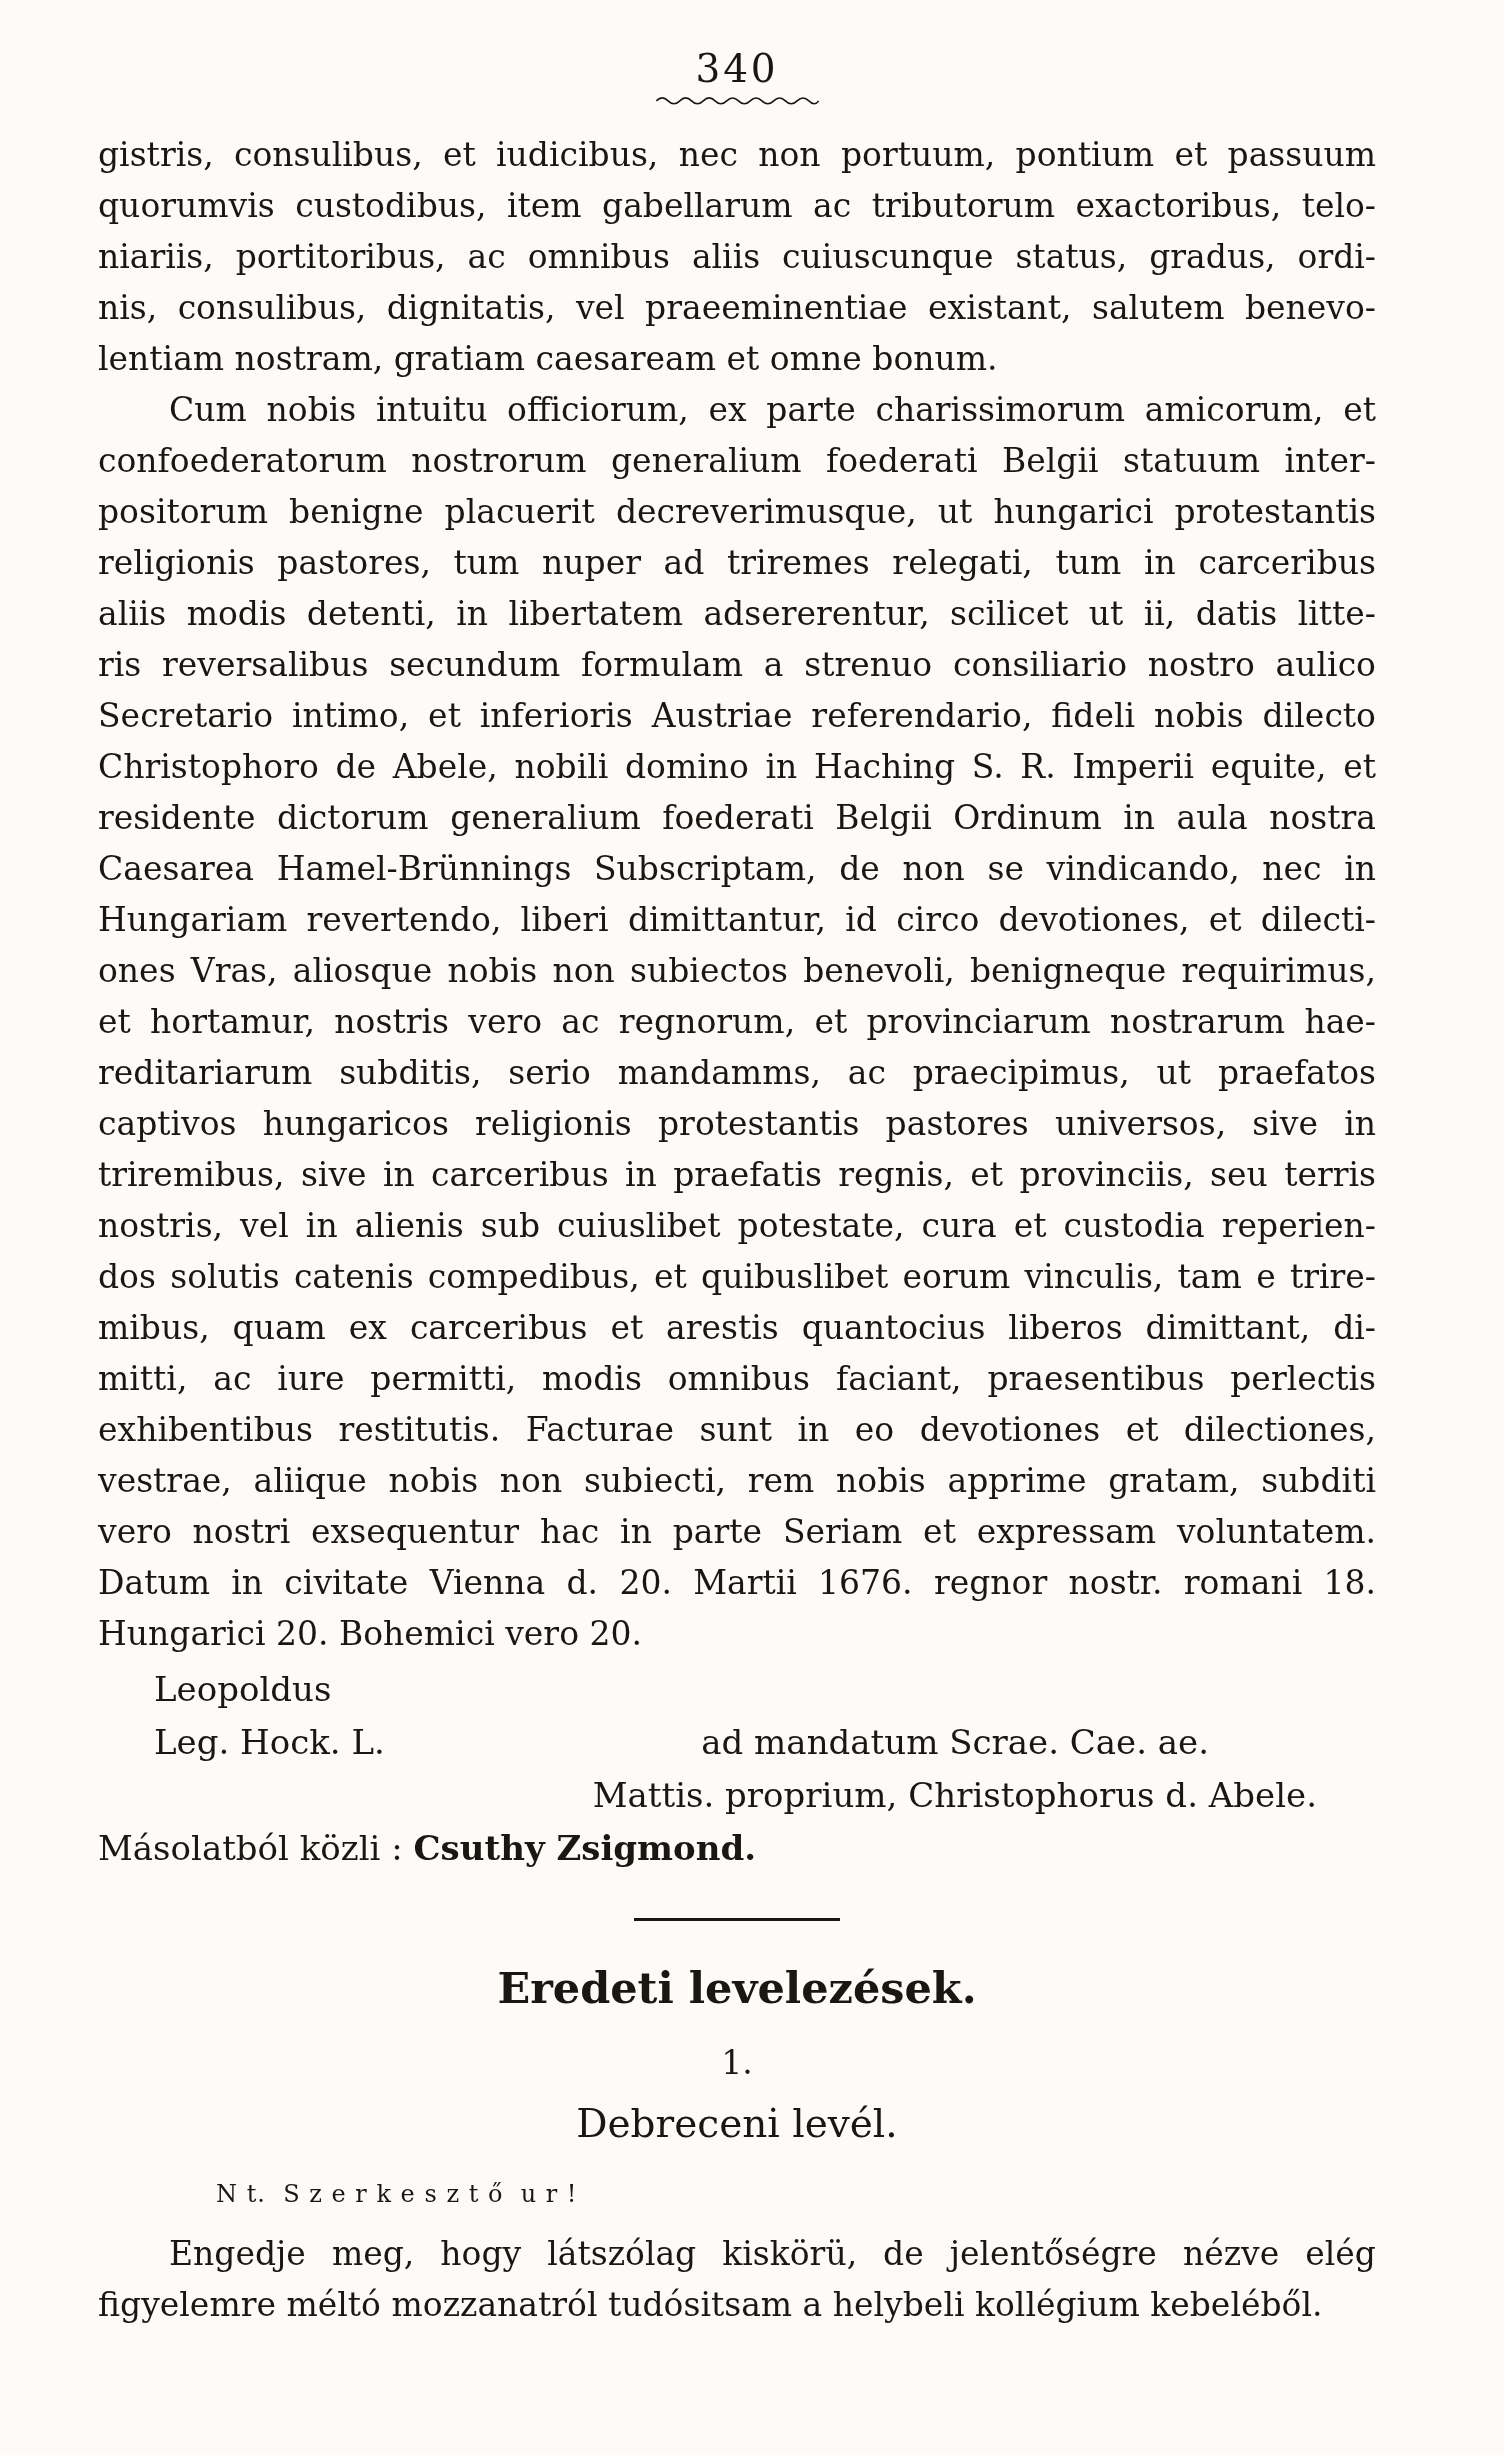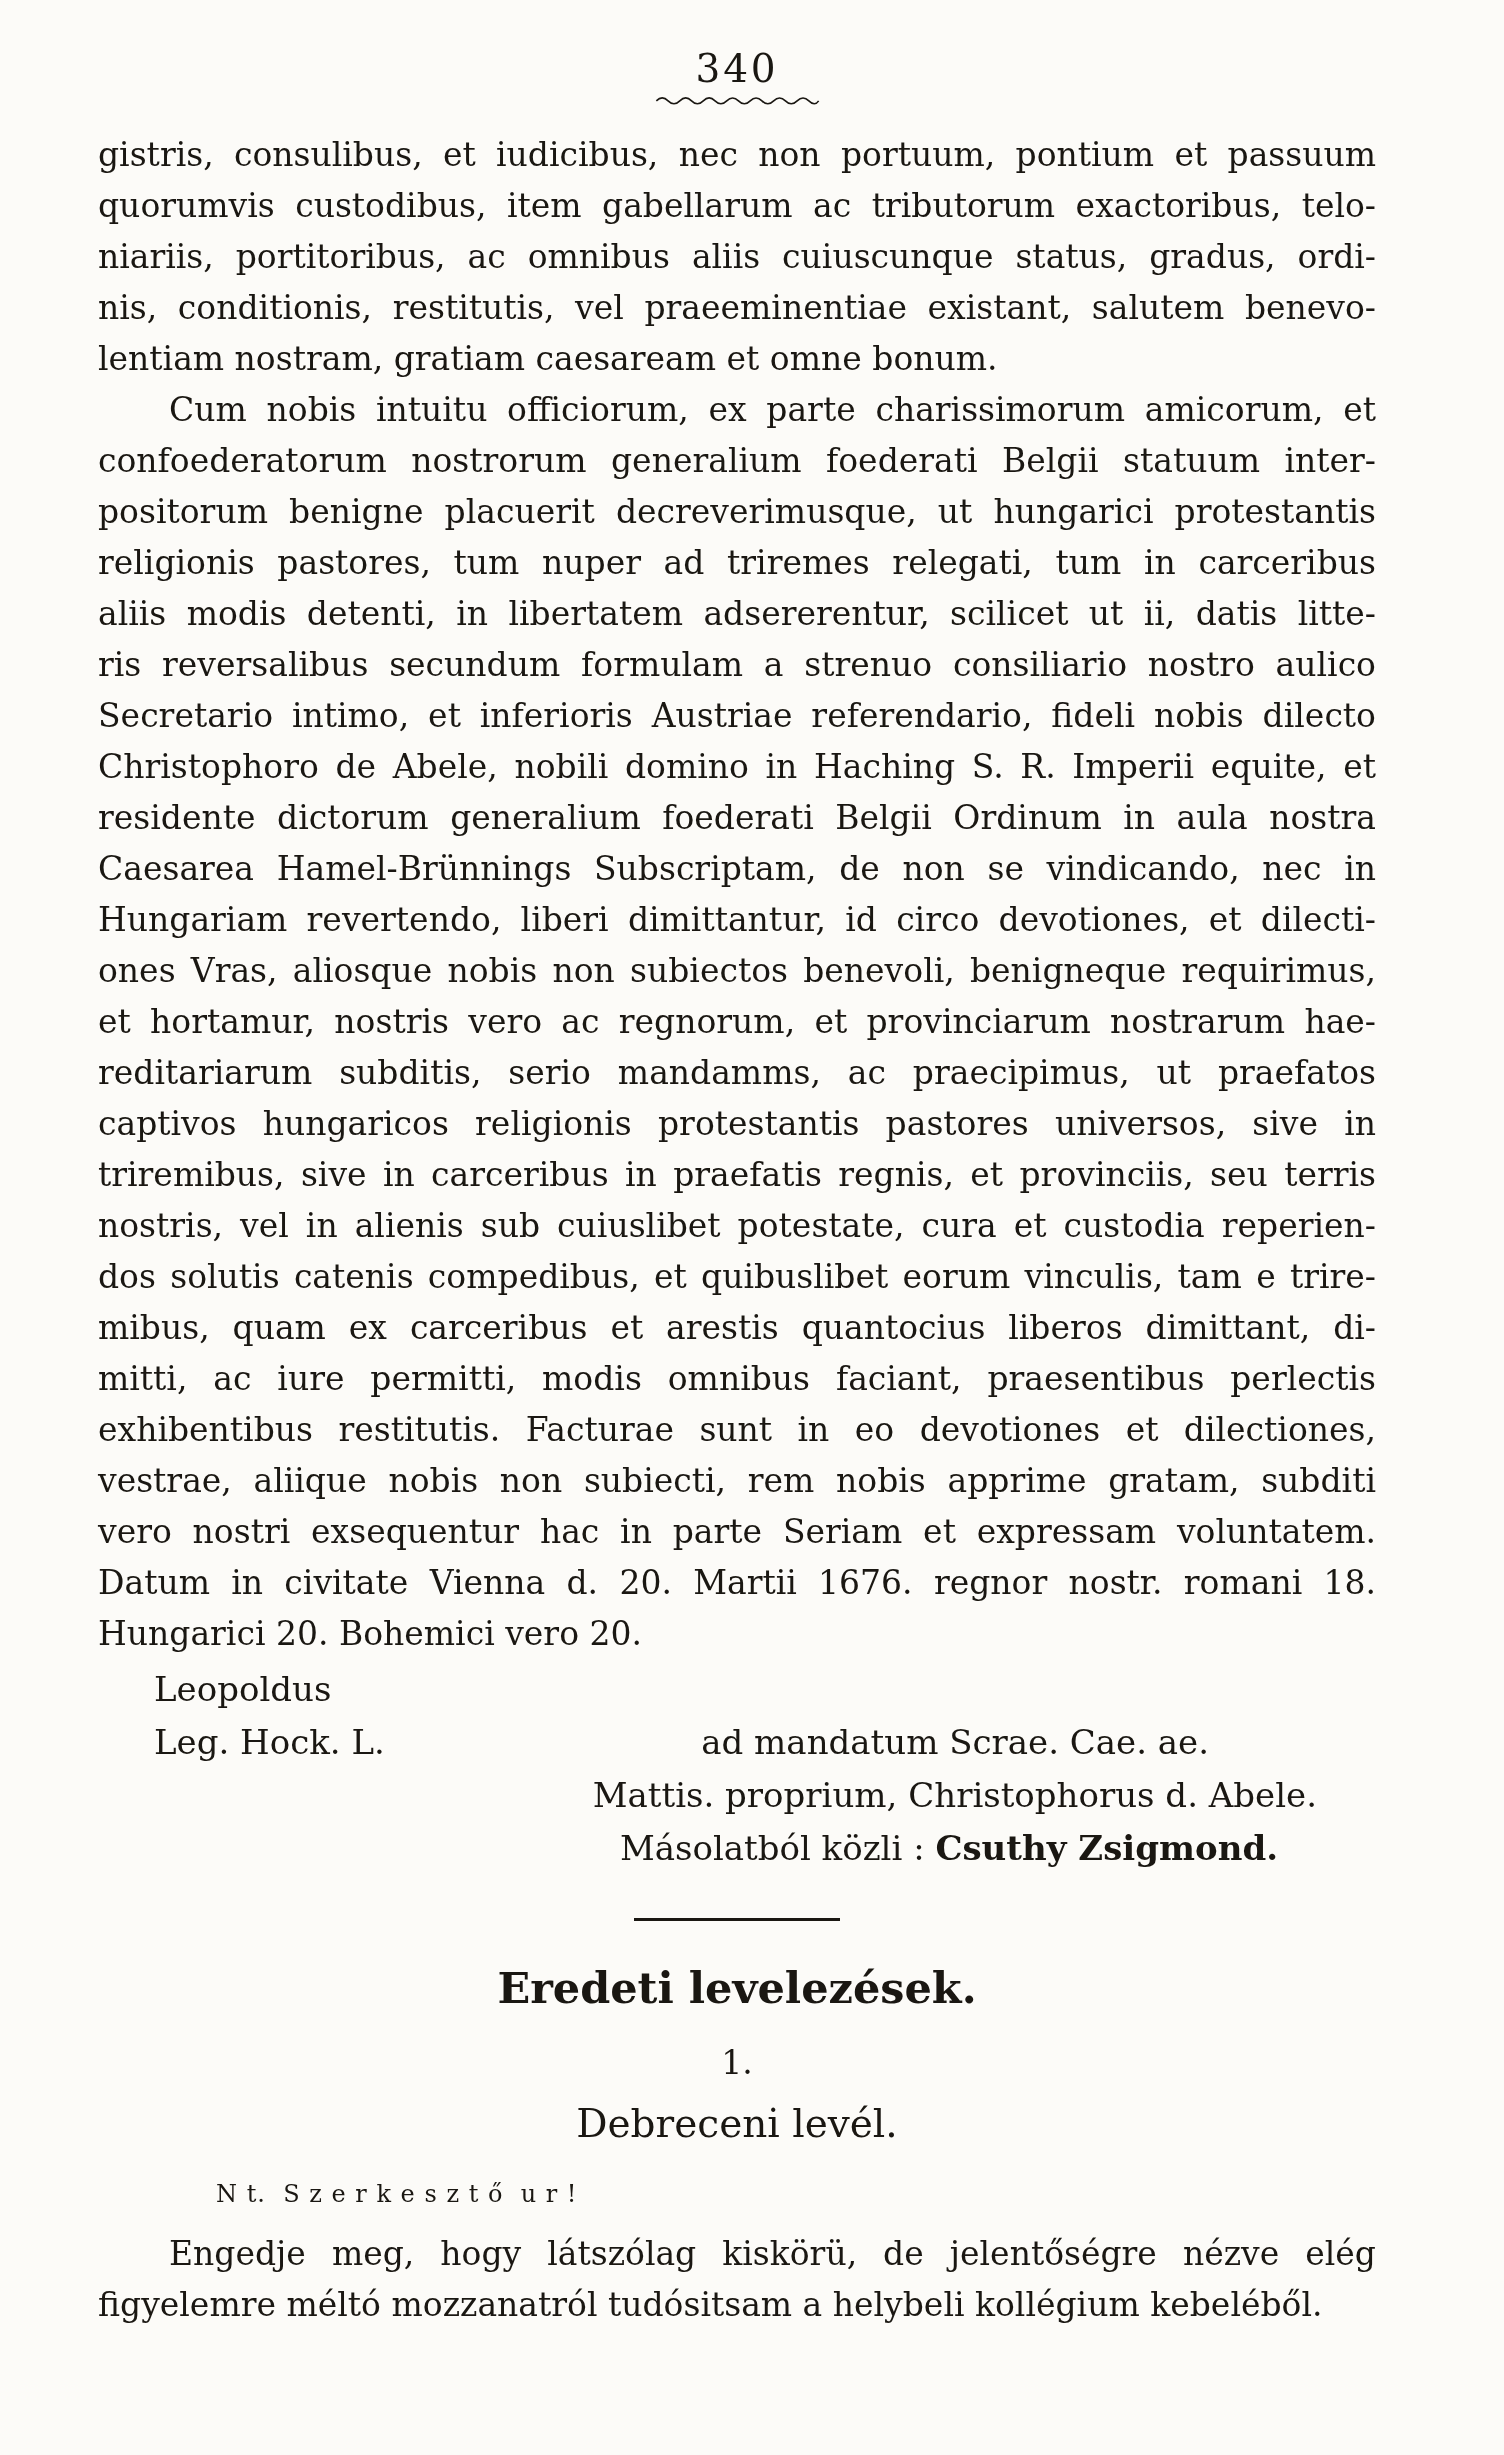--- a/index.html
+++ b/index.html
@@ -28,21 +28,21 @@
     min-height: 51px;
   }
   .para .tline:last-child { text-align-last: left; }
   .para-indent .tline:first-child { text-indent: 71px; }
 
   .sig { font-size: 34px; line-height: 53px; margin-top: 3.9px; }
   .sig-row { display: flex; align-items: baseline; }
   .sig-left { margin-left: 56px; }
   .sig-mid { margin-left: auto; margin-right: 167px; }
   .sig-right { justify-content: flex-end; padding-right: 59px; }
-  .sig-right2 { justify-content: flex-end; padding-right: 98px; }
+  .sig-right2 { padding-right: 98px; }
   .boldname { font-weight: 700; }
 
   .rule {
     width: 206px; height: 2.9px;
     background: var(--ink, #1a1712);
     margin: 43px auto 0 auto;
   }
 
   .title {
     text-align: center; font-size: 43px; font-weight: 700;
@@ -69,21 +69,21 @@
     <div class="pagenum">340</div>
     <svg class="squiggle" width="167" height="13.7" viewBox="0 0 170 14">
       <path d="M2 7 Q 8 1, 14 7 T 26 7 T 38 7 T 50 7 T 62 7 T 74 7 T 86 7 T 98 7 T 110 7 T 122 7 T 134 7 T 146 7 T 158 7 T 168 7" fill="none" stroke="#1a1712" stroke-width="1.6"></path>
     </svg>
   </div>
 
   <div class="para">
       <div class="tline">gistris, consulibus, et iudicibus, nec non portuum, pontium et passuum</div>
       <div class="tline">quorumvis custodibus, item gabellarum ac tributorum exactoribus, telo-</div>
       <div class="tline">niariis, portitoribus, ac omnibus aliis cuiuscunque status, gradus, ordi-</div>
-      <div class="tline">nis, conditionis, restitutis, vel praeeminentiae existant, salutem benevo-</div>
+      <div class="tline">nis, consulibus, dignitatis, vel praeeminentiae existant, salutem benevo-</div>
       <div class="tline">lentiam nostram, gratiam caesaream et omne bonum.</div>
     </div>
 
   <div class="para para-indent">
       <div class="tline">Cum nobis intuitu officiorum, ex parte charissimorum amicorum, et</div>
       <div class="tline">confoederatorum nostrorum generalium foederati Belgii statuum inter-</div>
       <div class="tline">positorum benigne placuerit decreverimusque, ut hungarici protestantis</div>
       <div class="tline">religionis pastores, tum nuper ad triremes relegati, tum in carceribus</div>
       <div class="tline">aliis modis detenti, in libertatem adsererentur, scilicet ut ii, datis litte-</div>
       <div class="tline">ris reversalibus secundum formulam a strenuo consiliario nostro aulico</div>

